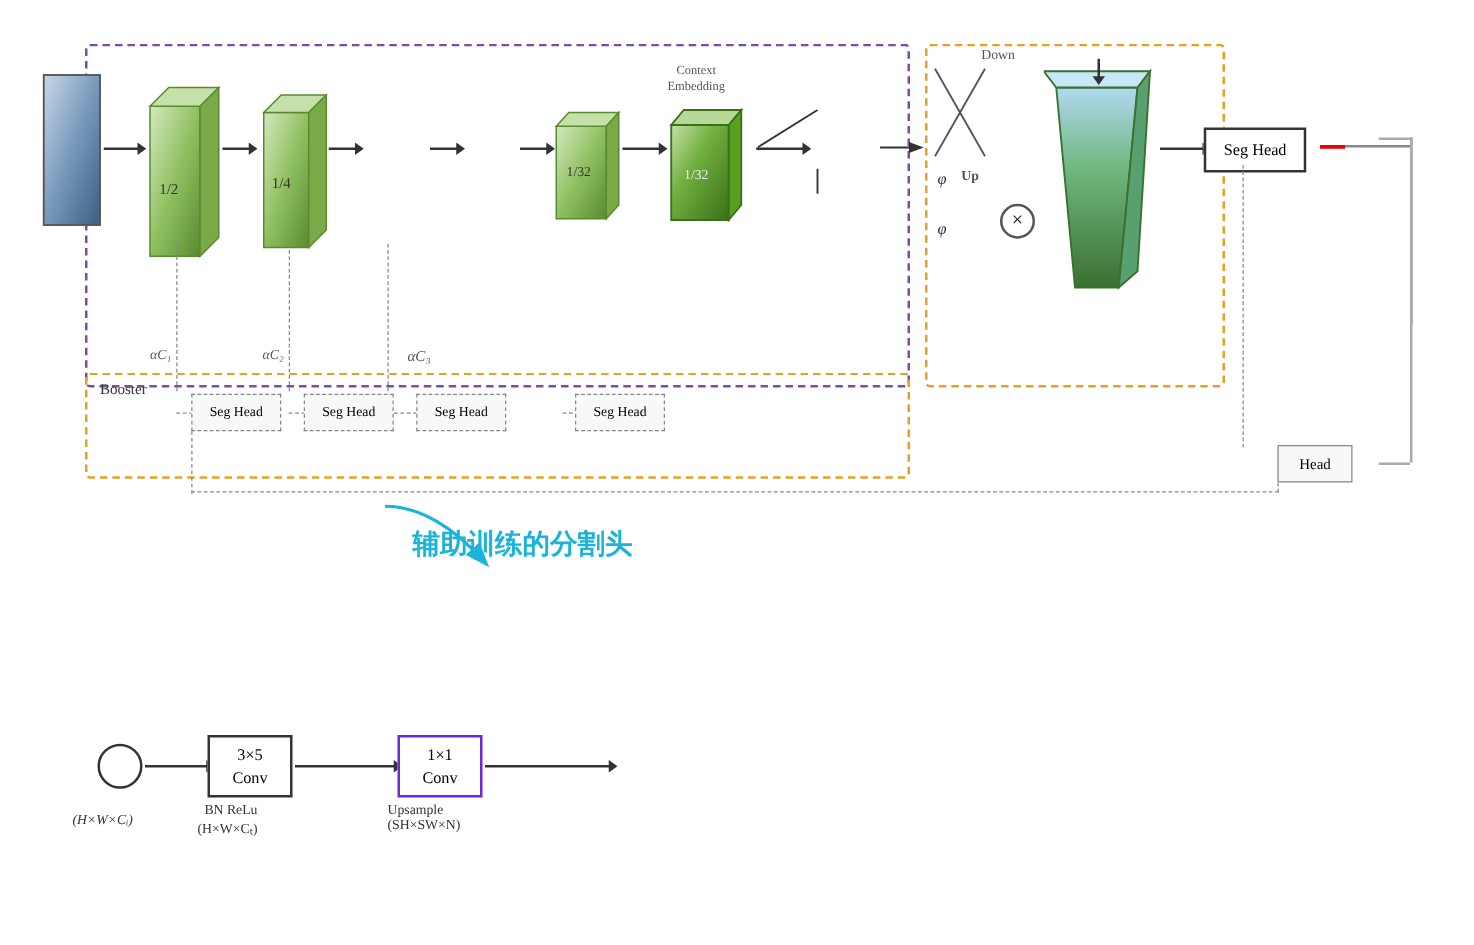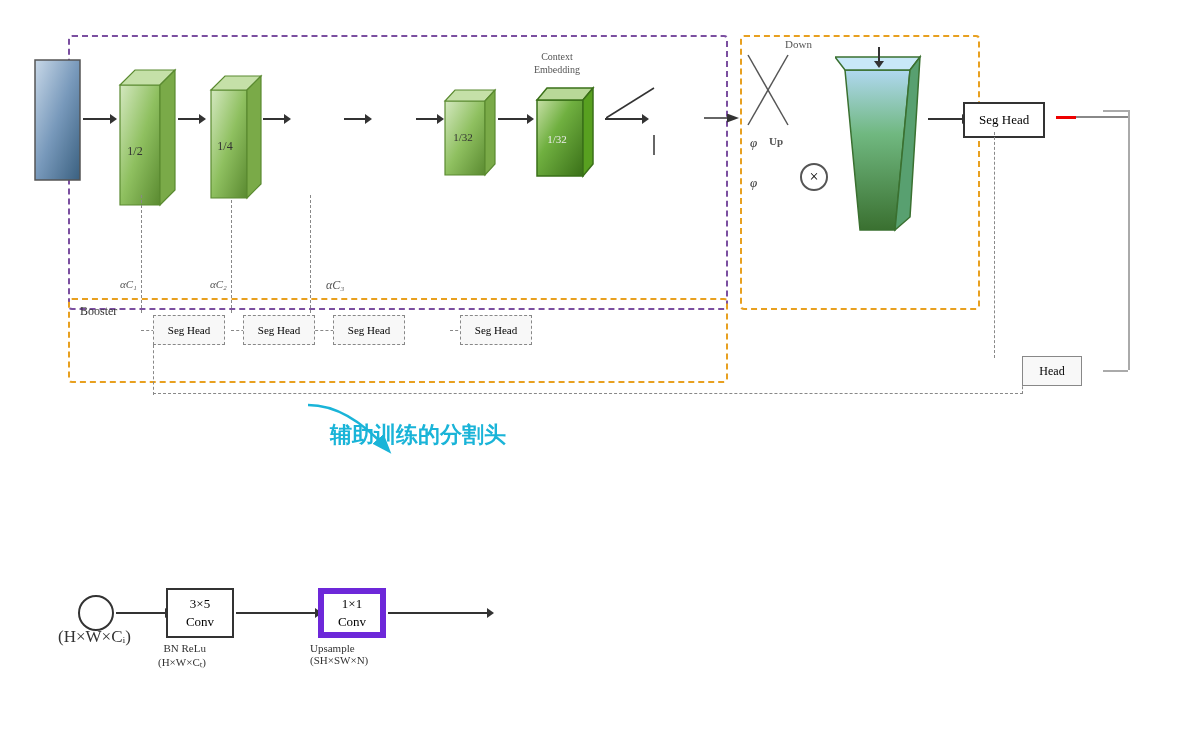--- a/index.html
+++ b/index.html
@@ -257,35 +257,35 @@
 
   <div style="position:absolute; left:158px; top:642px; font-size:11px; color:#333; text-align:right;">
     <span>BN  ReLu</span><br>
     <span>(H×W×Cₜ)</span>
   </div>
 
   <div style="position:absolute; left:236px; top:612px; width:80px; height:2px; background:#333;">
     <div style="position:absolute; right:-6px; top:-4px; border-top:5px solid transparent; border-bottom:5px solid transparent; border-left:7px solid #333;"></div>
   </div>
 
-  <div style="position:absolute; left:318px; top:588px; width:68px; height:50px; border:6px solid #6d28d9; background:#fff; display:flex; flex-direction:column; align-items:center; justify-content:center; font-size:13px; line-height:1.4;">
+  <div style="position:absolute; left:318px; top:588px; width:68px; height:50px; border:2px solid #6d28d9; background:#fff; display:flex; flex-direction:column; align-items:center; justify-content:center; font-size:13px; line-height:1.4;">
     <span>1×1</span>
     <span>Conv</span>
   </div>
 
   <div style="position:absolute; left:310px; top:642px; font-size:11px; color:#333;">
     <span>Upsample</span><br>
     <span>(SH×SW×N)</span>
   </div>
 
   <div style="position:absolute; left:388px; top:612px; width:100px; height:2px; background:#333;">
     <div style="position:absolute; right:-6px; top:-4px; border-top:5px solid transparent; border-bottom:5px solid transparent; border-left:7px solid #333;"></div>
   </div>
 
-  <div style="position:absolute; left:58px; top:627px; font-size:17px; color:#333;">
+  <div style="position:absolute; left:58px; top:650px; font-size:11px; color:#333;font-style:italic;">
     <span>(H×W×Cᵢ)</span>
   </div>
 
   <div style="position:absolute; left:1128px; top:110px; width:2px; height:260px; background:#aaa;"></div>
 
   <div style="position:absolute; left:1103px; top:110px; width:25px; height:2px; background:#aaa;"></div>
 
   <div style="position:absolute; left:1103px; top:370px; width:25px; height:2px; background:#aaa;"></div>
 
   <div style="position:absolute; left:994px; top:132px; width:1px; height:226px; border-left:1px dashed #888;"></div>

